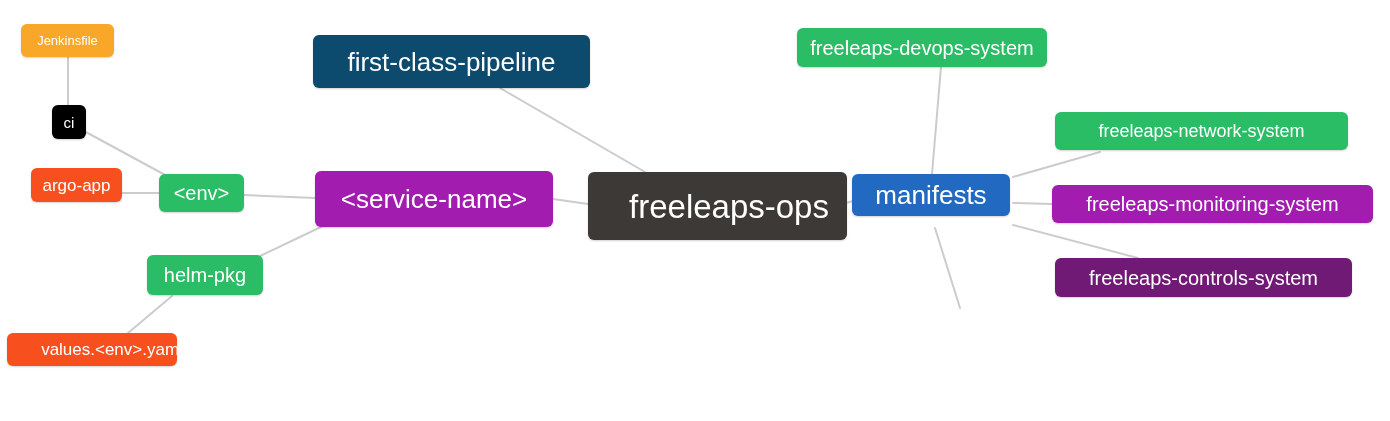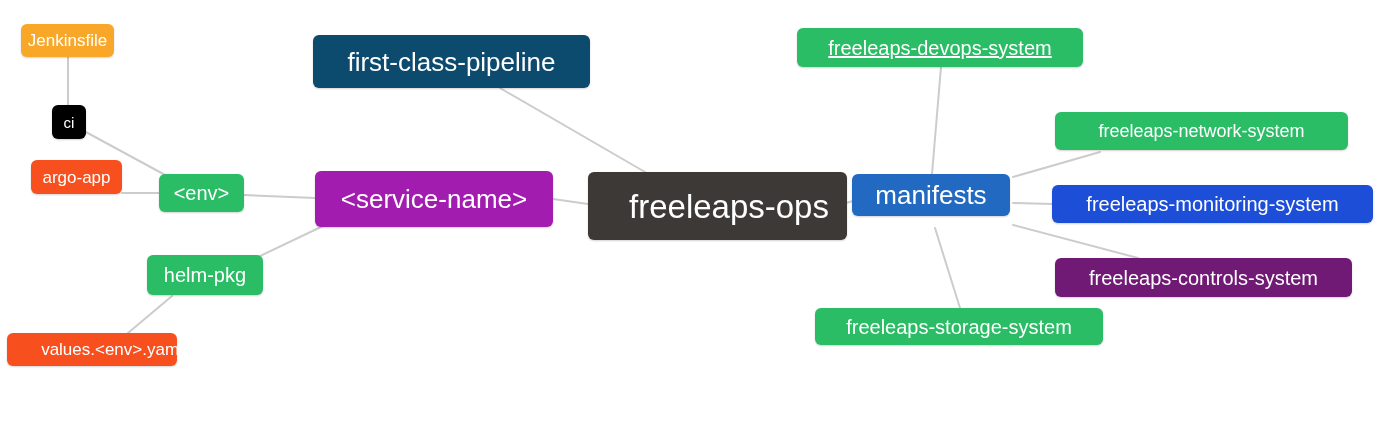--- a/index.html
+++ b/index.html
@@ -34,31 +34,31 @@
     color: #ffffff;
     border-radius: 6px;
     box-shadow: 0 1px 2px rgba(0,0,0,0.18);
     white-space: nowrap;
     cursor: pointer;
     box-sizing: border-box;
     line-height: 1;
     user-select: none;
   }
   
-  .n-jenkinsfile          { left: 21px;  top: 24px;  width: 93px;  height: 33px; font-size: 17px; }
+  .n-jenkinsfile          { left: 21px;  top: 24px;  width: 93px;  height: 33px; font-size: 13px; }
   .n-ci                   { left: 52px;  top: 105px; width: 34px;  height: 34px; font-size: 15px; }
-  .n-argo-app             { left: 31px;  top: 160px; width: 91px;  height: 34px; font-size: 17px; }
+  .n-argo-app             { left: 31px;  top: 168px; width: 91px;  height: 34px; font-size: 17px; }
   .n-env                  { left: 159px; top: 174px; width: 85px;  height: 38px; font-size: 20px; }
   .n-helm-pkg             { left: 147px; top: 255px; width: 116px; height: 40px; font-size: 20px; }
   .n-values-env-yaml      { left: 7px;   top: 333px; width: 170px; height: 33px; font-size: 17px; }
   .n-first-class-pipeline { left: 313px; top: 35px;  width: 277px; height: 53px; font-size: 26px; }
   .n-service-name         { left: 315px; top: 171px; width: 238px; height: 56px; font-size: 26px; }
   .n-freeleaps-ops        { left: 588px; top: 172px; width: 259px; height: 68px; font-size: 33px; }
   .n-manifests            { left: 852px; top: 174px; width: 158px; height: 42px; font-size: 26px; }
-  .n-devops               { left: 797px; top: 28px;  width: 286px; height: 39px; font-size: 20px; text-decoration: underline; }
+  .n-devops               { left: 797px; top: 28px;  width: 250px; height: 39px; font-size: 20px; }
   .n-network              { left: 1055px;top: 112px; width: 293px; height: 38px; font-size: 18px; }
   .n-monitoring           { left: 1052px;top: 185px; width: 321px; height: 38px; font-size: 20px; }
   .n-controls             { left: 1055px;top: 258px; width: 297px; height: 39px; font-size: 20px; }
   .n-storage              { left: 815px; top: 308px; width: 288px; height: 37px; font-size: 20px; }
 </style>
 </head>
 <body>
 
 <div class="canvas">
 
@@ -96,19 +96,18 @@
   <div class="node n-service-name" style="background-color: #a21caf;">&lt;service-name&gt;</div>
 
   <div class="node n-freeleaps-ops" style="background-color: rgb(61, 57, 54); padding-left: 23px;">freeleaps-ops</div>
 
   <div class="node n-manifests" style="background-color: rgb(34, 105, 194);">manifests</div>
 
   <div class="node n-devops" style="background-color: rgb(42, 189, 102);">freeleaps-devops-system</div>
 
   <div class="node n-network" style="background-color: rgb(42, 189, 102);">freeleaps-network-system</div>
 
-  <div class="node n-monitoring" style="background-color: #1d4ed8;">freeleaps-monitoring-system</div>
+  <div class="node n-monitoring" style="background-color: #a21caf;">freeleaps-monitoring-system</div>
 
   <div class="node n-controls" style="background-color: #701a75;">freeleaps-controls-system</div>
 
-  <div class="node n-storage" style="background-color: rgb(42, 189, 102);">freeleaps-storage-system</div>
 
 </div>
 
 </body></html>

